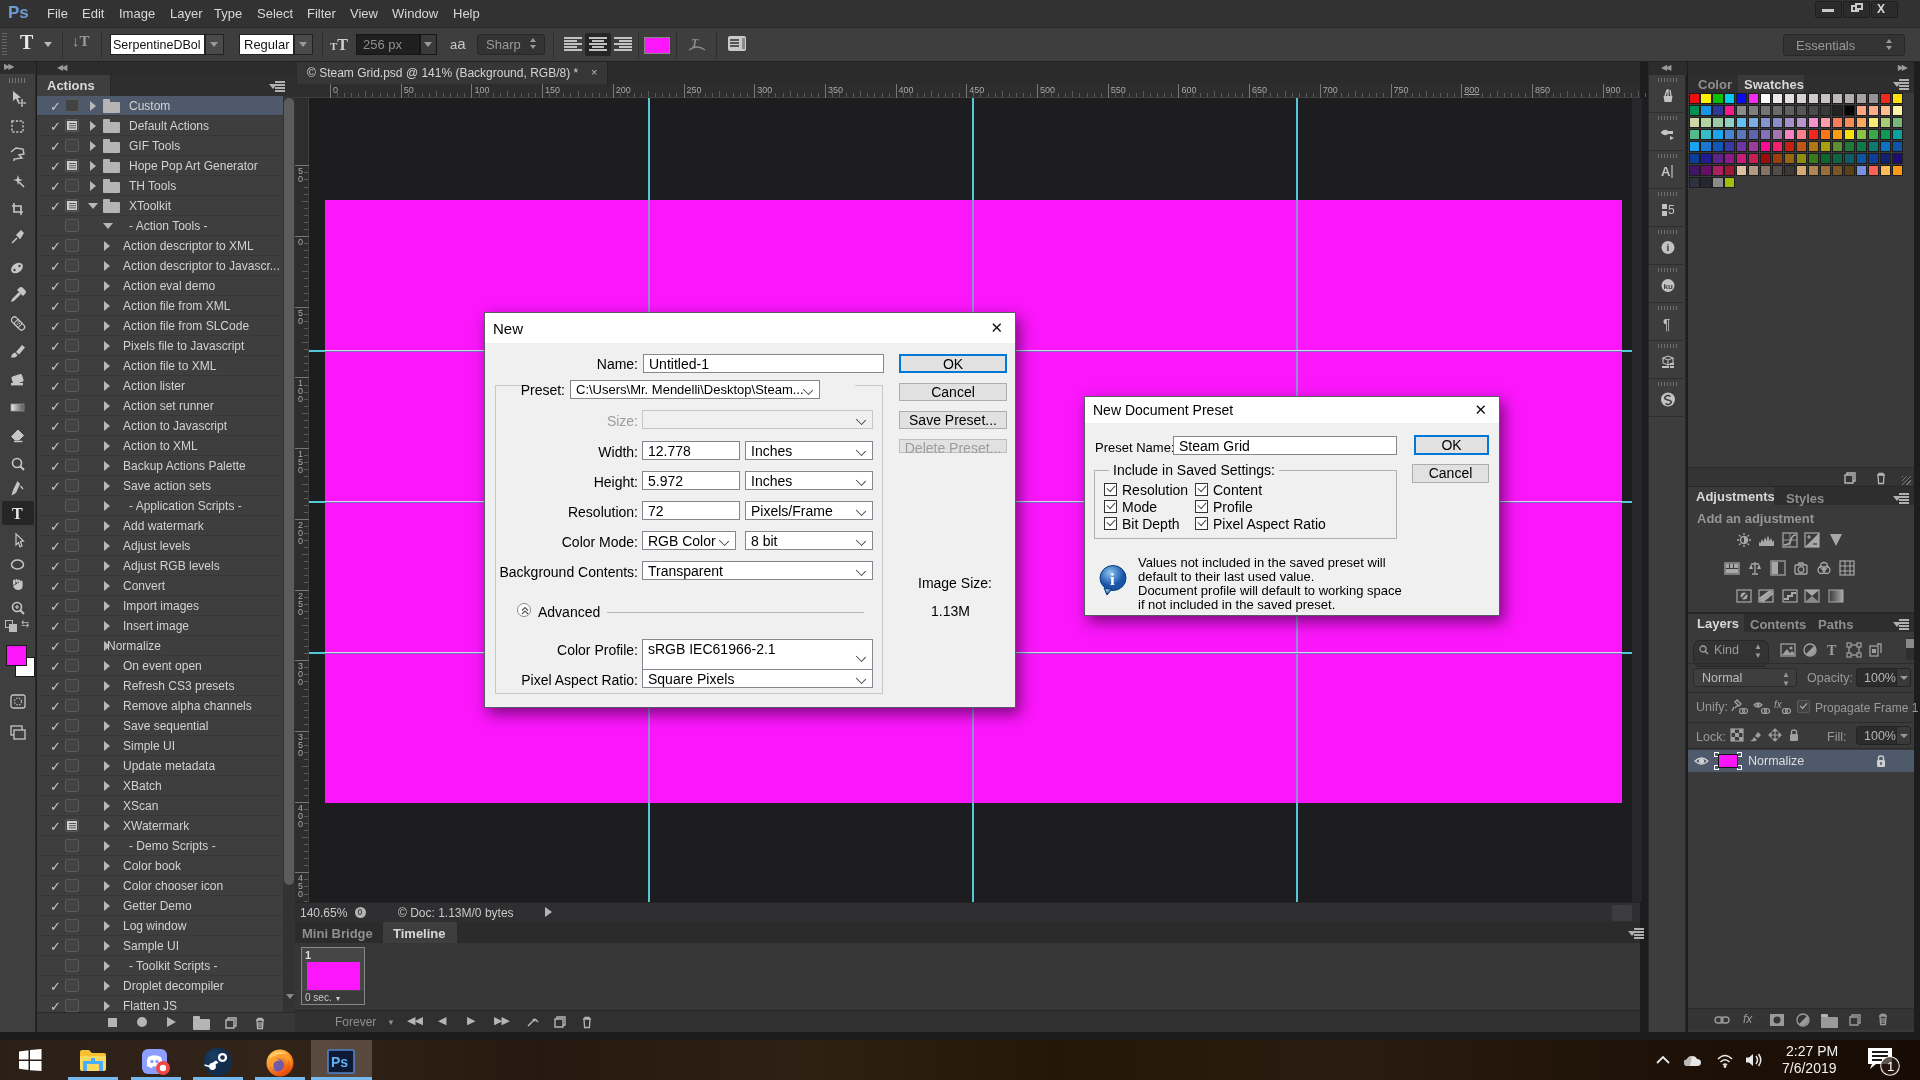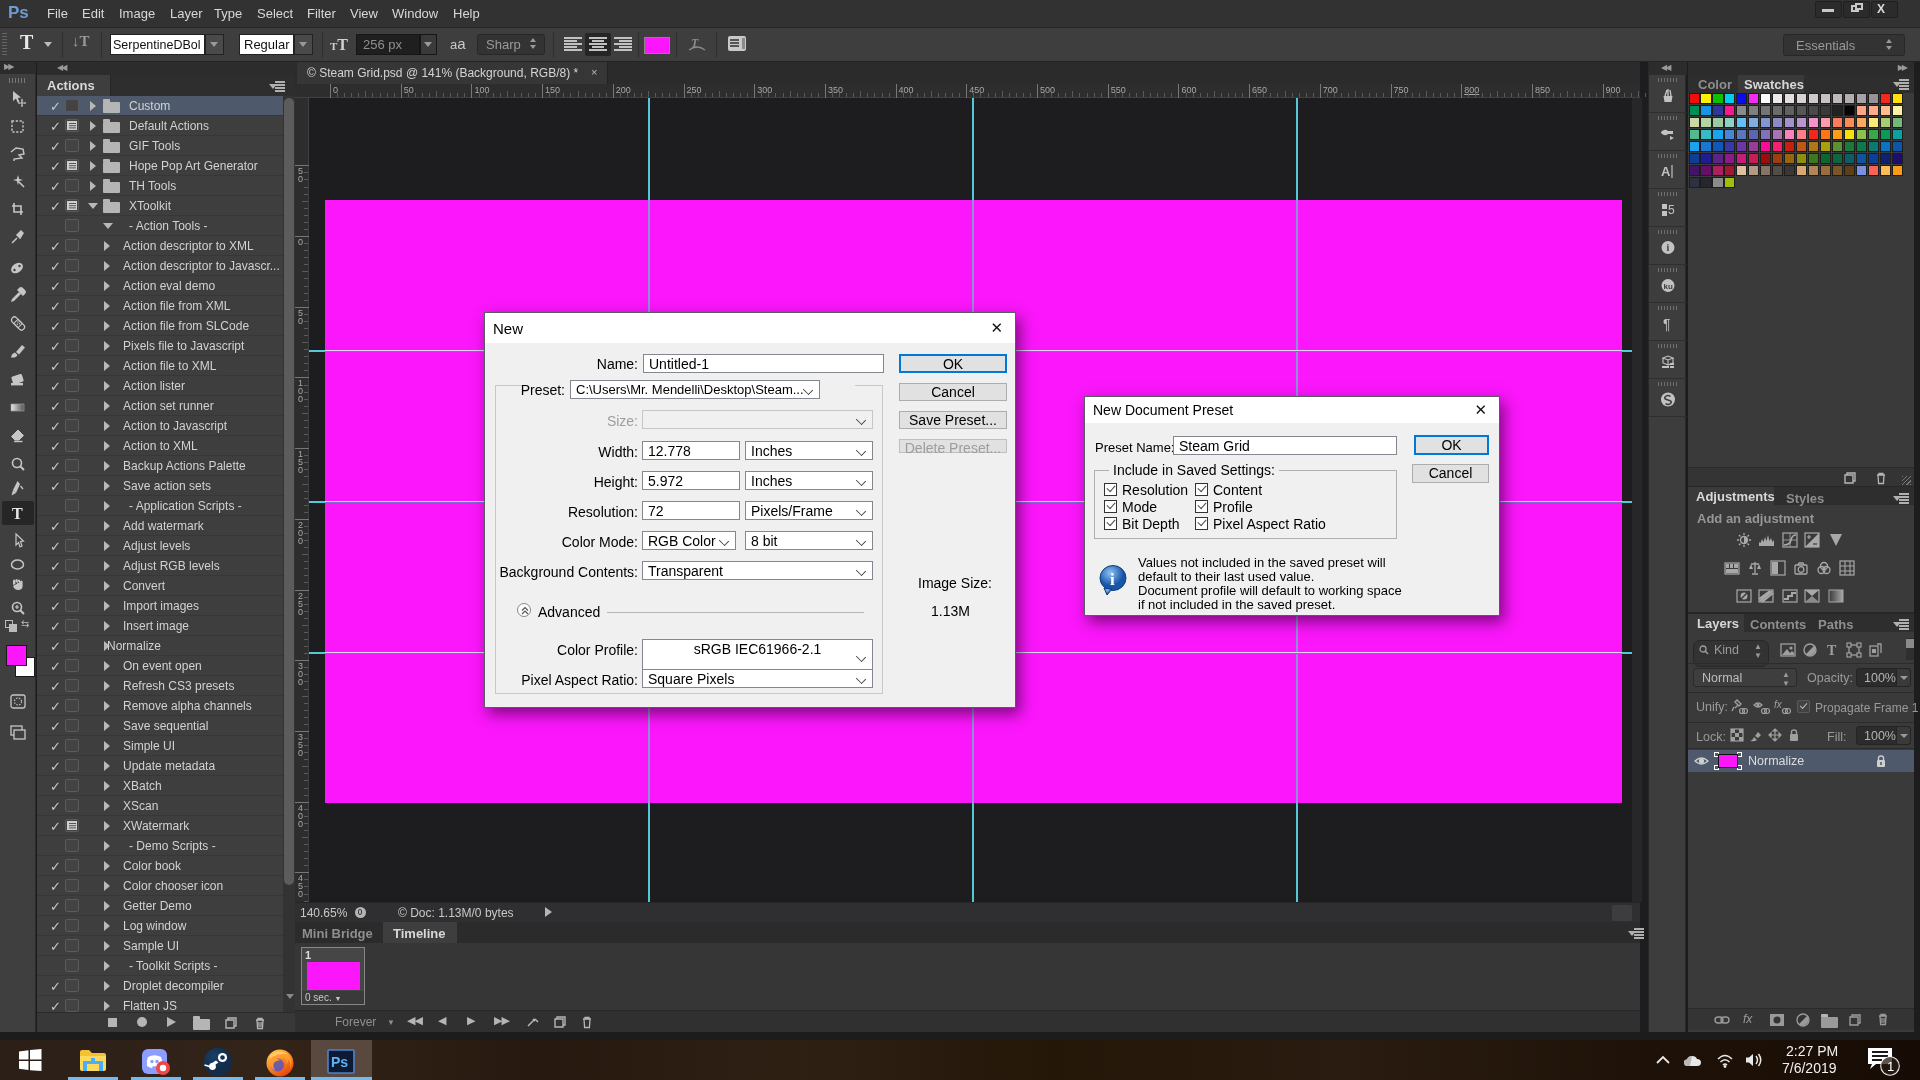--- a/index.html
+++ b/index.html
@@ -1540,21 +1540,21 @@
       <div class="cmb" style="left:157px;top:97px;width:231px;height:19px;background:#f0f0f0;border-color:#c6c6c6;"></div>
       <div class="inp" style="left:157px;top:128px;width:98px;height:19px;">12.778</div>
       <div class="cmb" style="left:260px;top:128px;width:128px;height:19px;">Inches</div>
       <div class="inp" style="left:157px;top:158px;width:98px;height:19px;">5.972</div>
       <div class="cmb" style="left:260px;top:158px;width:128px;height:19px;">Inches</div>
       <div class="inp" style="left:157px;top:188px;width:98px;height:19px;">72</div>
       <div class="cmb" style="left:260px;top:188px;width:128px;height:19px;">Pixels/Frame</div>
       <div class="cmb" style="left:157px;top:218px;width:94px;height:19px;">RGB Color</div>
       <div class="cmb" style="left:260px;top:218px;width:128px;height:19px;">8 bit</div>
       <div class="cmb" style="left:157px;top:248px;width:231px;height:19px;">Transparent</div>
-      <div class="cmb" style="left:157px;top:326px;width:231px;height:35px;text-align:center;">sRGB IEC61966-2.1</div>
+      <div class="cmb" style="left:157px;top:326px;width:231px;height:35px;">sRGB IEC61966-2.1</div>
       <div class="cmb" style="left:157px;top:356px;width:231px;height:19px;">Square Pixels</div>
       <div class="abs" style="left:32px;top:290px;width:14px;height:14px;border:1px solid #888;border-radius:50%;background:#fdfdfd;"></div>
       <svg class="abs" style="left:32px;top:290px;" width="16" height="16">
         <path d="M5 7.5 L8 4.5 L11 7.5 M5 11 L8 8 L11 11" stroke="#555" stroke-width="1.2" fill="none"></path>
       </svg>
       <div class="lbl2" style="left:53px;top:291px;">Advanced</div>
       <div class="abs" style="left:122px;top:299px;width:257px;height:1px;background:#b5b5b5;"></div>
       <div class="btn def" style="left:414px;top:41px;width:108px;height:19px;line-height:16px;">OK</div>
       <div class="btn" style="left:414px;top:70px;width:108px;height:18px;line-height:16px;">Cancel</div>
       <div class="btn" style="left:414px;top:98px;width:108px;height:18px;line-height:16px;">Save Preset...</div>

